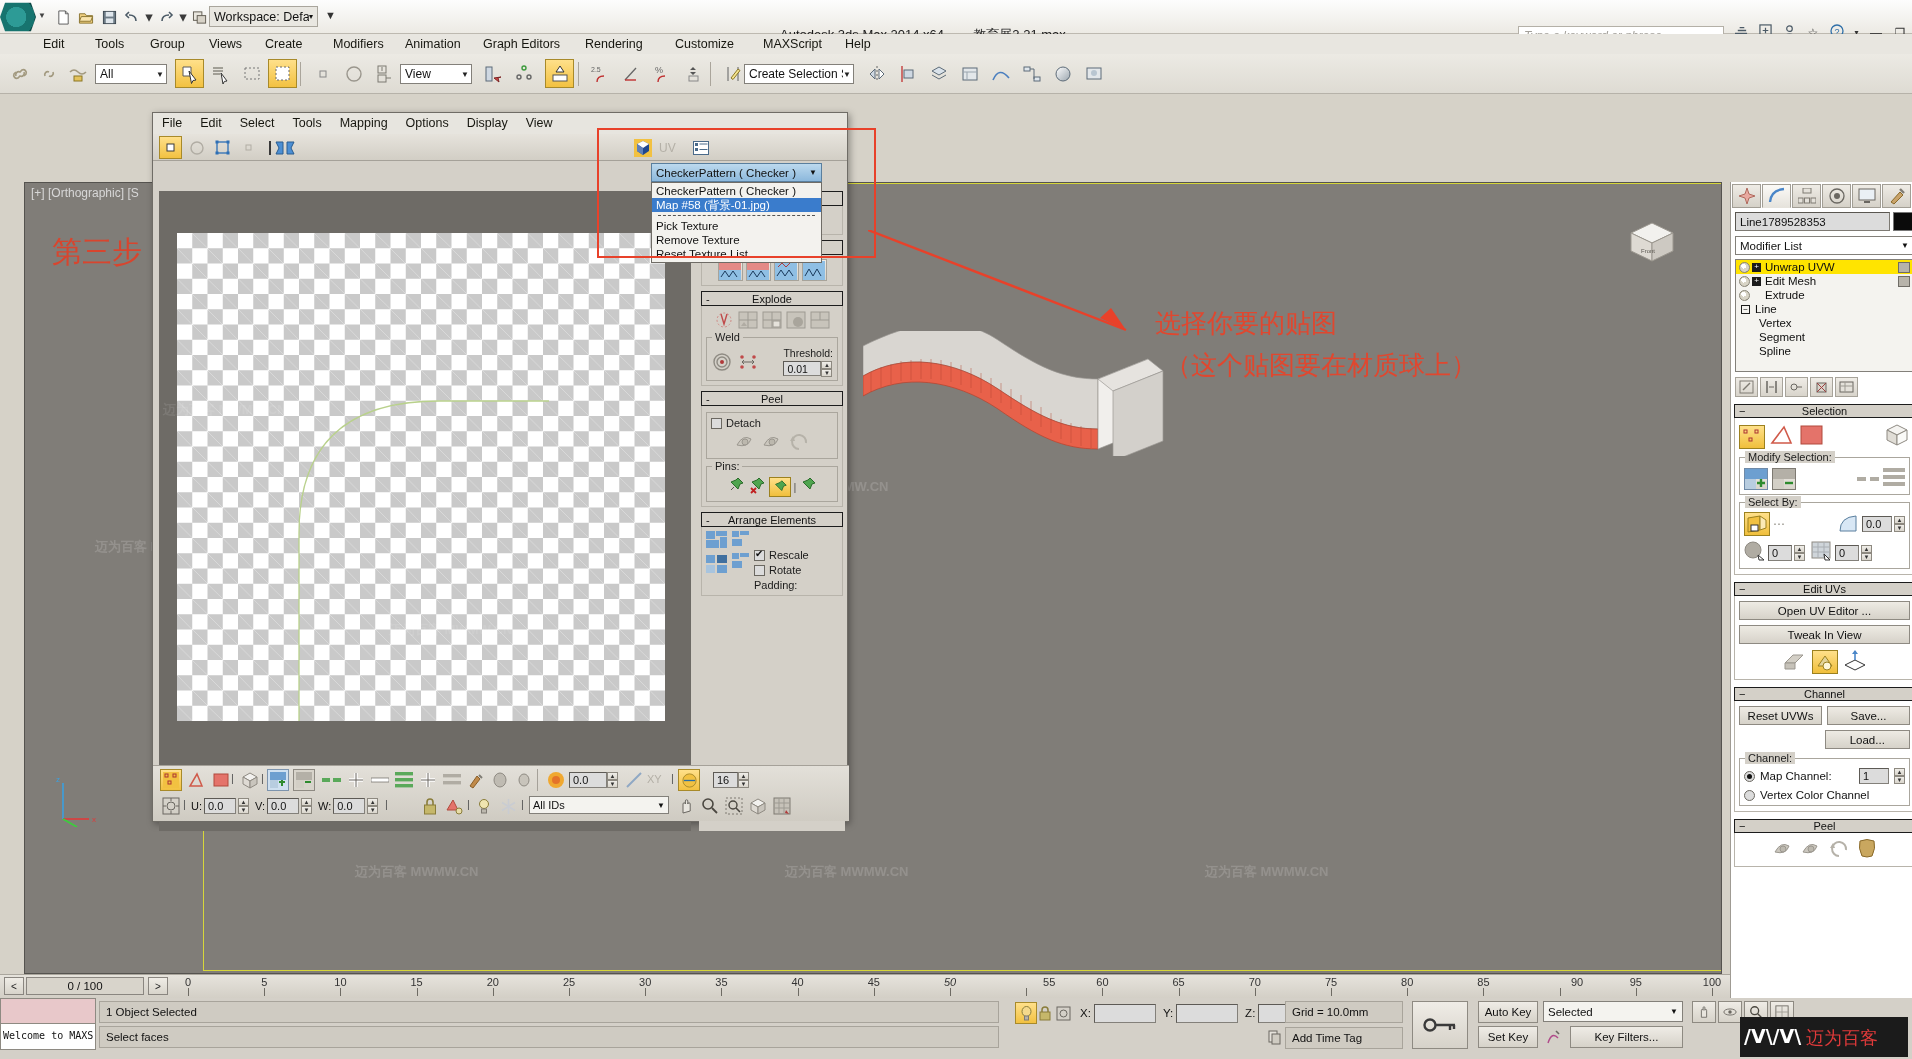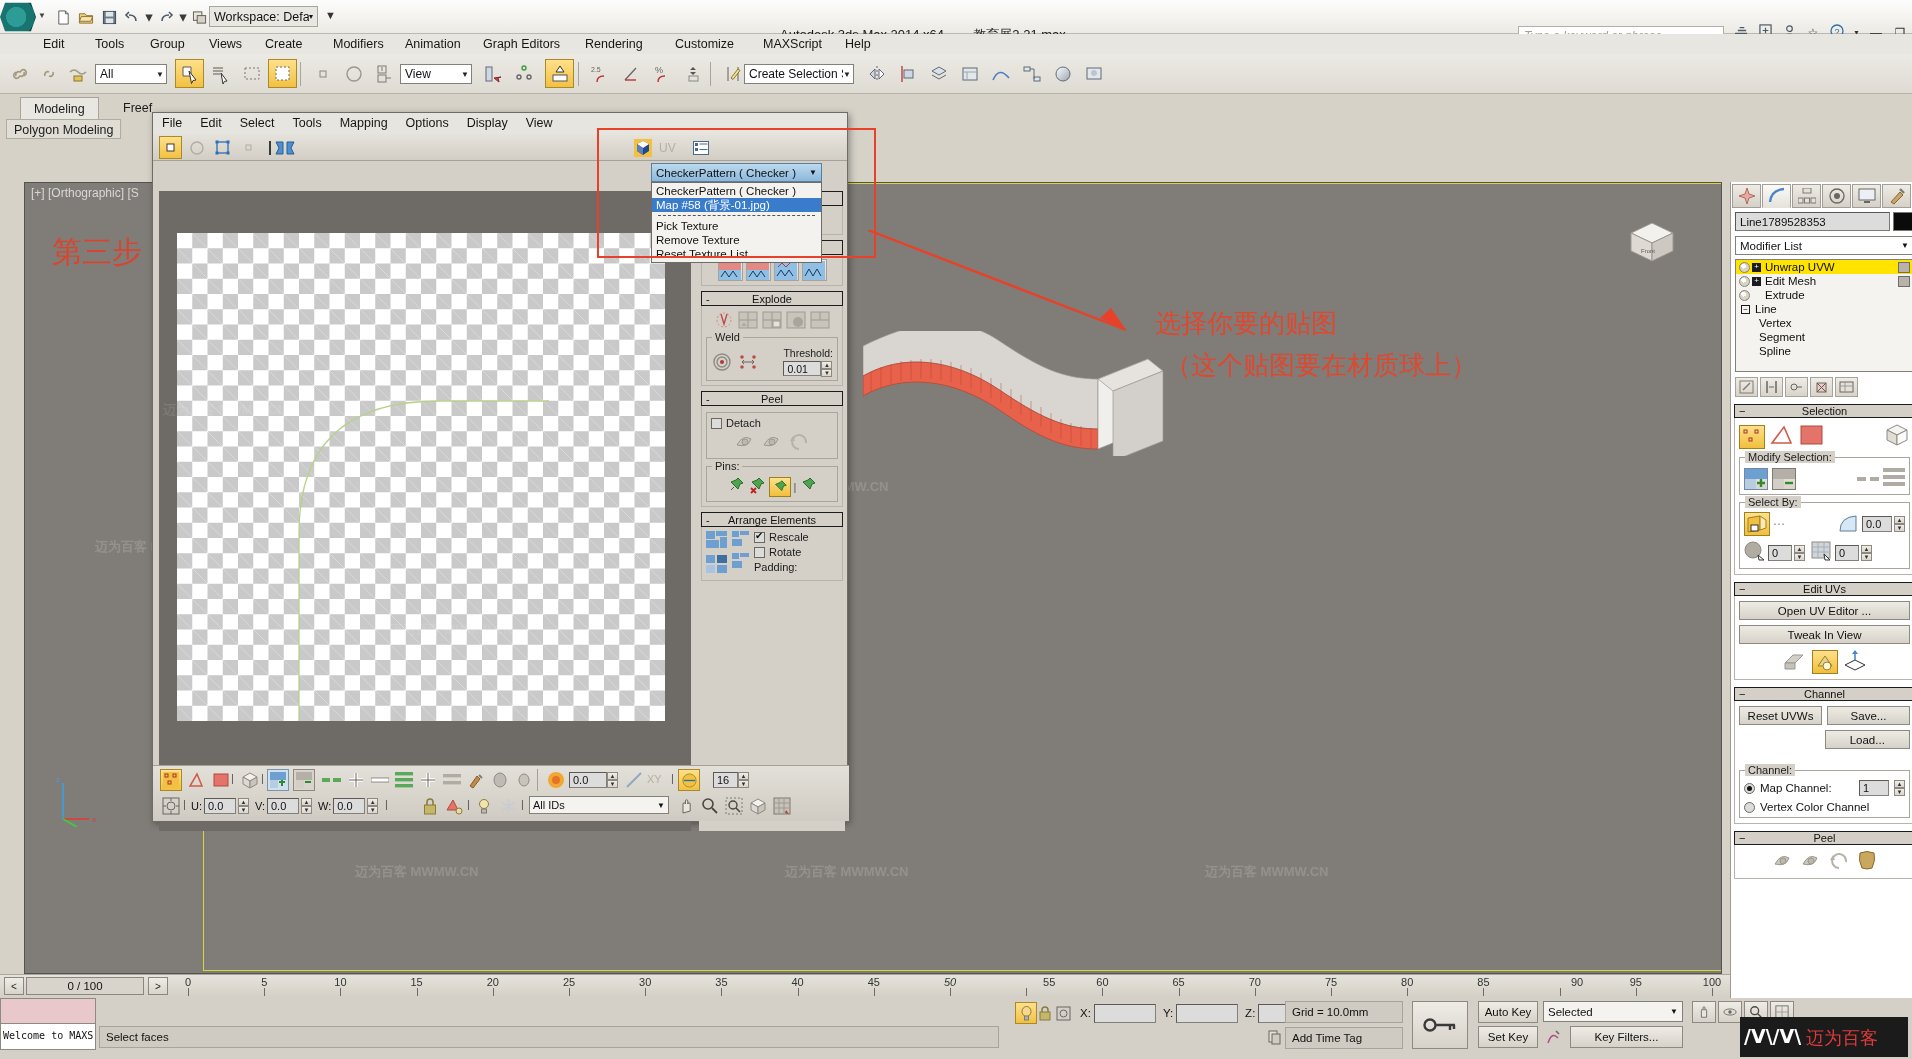--- a/index.html
+++ b/index.html
@@ -643,25 +643,20 @@
         </svg>
     </div>
     <div class="tbtn" style="left:1079px">
       <svg width="20" height="20" viewBox="0 0 20 20">
           <rect x="3" y="4" width="14" height="11" fill="#e3e7ea" stroke="#5d6b78"></rect>
           <circle cx="10" cy="9" r="3" fill="#b9c6d1"></circle>
         </svg>
     </div>
   </div>
 
-  <div id="ribbon" class="abs">
-    <div class="rtab sel" style="left:20px">Modeling</div>
-    <div class="rtab" style="left:110px">Freef</div>
-    <div id="polymodel" class="abs">Polygon Modeling</div>
-  </div>
 
   <div id="viewport" class="abs">
     <div id="vpYellowBox"></div>
     <div id="vplabel">[+] [Orthographic] [S</div>
 
     <div class="wm" style="left:70px;  top:355px;">迈为百客 MWMW.CN</div>
     <div class="wm" style="left:405px; top:535px;">迈为百客 MWMW.CN</div>
     <div class="wm" style="left:740px; top:295px;">迈为百客 MWMW.CN</div>
     <div class="wm" style="left:330px; top:680px;">迈为百客 MWMW.CN</div>
     <div class="wm" style="left:760px; top:680px;">迈为百客 MWMW.CN</div>
@@ -1045,21 +1040,21 @@
                 </svg>
             </span>
             <span>
               <svg width="18" height="16" viewBox="0 0 18 16">
                   <rect x="0" y="0" width="7" height="6" fill="#6d9fd0"></rect>
                   <rect x="8" y="0" width="9" height="4" fill="#6d9fd0"></rect>
                   <rect x="0" y="8" width="10" height="7" fill="#6d9fd0"></rect>
                 </svg>
             </span>
           </div>
-          <div style="flex:1;">
+          <div style="flex:1;margin-top:18px;">
             <div style="display:flex;align-items:center;gap:4px;">
               <span class="cbx ck"></span>
               <span style="font-size:11px;color:#1b1b1b;">Rescale</span>
             </div>
             <div style="display:flex;align-items:center;gap:4px;margin-top:3px;">
               <span class="cbx"></span>
               <span style="font-size:11px;color:#1b1b1b;">Rotate</span>
             </div>
             <div style="font-size:11px;color:#1b1b1b;margin-top:3px;">Padding:</div>
           </div>
@@ -1583,21 +1578,21 @@
         <span>Channel</span>
       </div>
       <div class="rbody2">
         <div style="display:flex;gap:5px;">
           <div class="pbtn" style="flex:1">Reset UVWs</div>
           <div class="pbtn" style="flex:1">Save...</div>
         </div>
         <div style="display:flex;justify-content:flex-end;">
           <div class="pbtn" style="width:50%">Load...</div>
         </div>
-        <div class="grp" style="margin-top:16px;">
+        <div class="grp" style="margin-top:4px;">
           <span class="gl">Channel:</span>
           <div style="display:flex;align-items:center;gap:5px;">
             <span class="radio on"></span>
             <span style="font-size:11.5px;color:#111">Map Channel:</span>
             <span class="field" style="width:30px;height:16px;font-size:11px;margin-left:auto">1</span>
             <span class="spin" style="height:16px">
                 <i>▲</i>
                 <i>▼</i>
               </span>
           </div>
@@ -1690,20 +1685,21 @@
         <div class="tick" style="left: 1536px;"></div>
         <div class="tlabel" style="left: 1536px;">100</div>
       </div>
   </div>
 
   <div id="statusarea" class="abs">
     <div id="maxlistener">
       <div id="mlTop"></div>
       <div id="mlBot">Welcome to MAXS</div>
     </div>
+    <div class="statusline" style="top:3px;width:900px;">1 Object Selected</div>
     <div class="statusline" style="top:28px;width:900px;">Select faces</div>
 
     <div id="coordarea">
       <span class="sbtn" style="width:22px;height:22px;background:linear-gradient(#ffe08a,#f2c141);border-color:#a88a2a">
         <svg width="13" height="15" viewBox="0 0 13 15">
             <ellipse cx="6.5" cy="5.5" rx="4.5" ry="5" fill="#f5d98c" stroke="#8a7d3a"></ellipse>
             <rect x="4.5" y="10" width="4" height="4" fill="#b6b2a9" stroke="#7e7a72"></rect>
           </svg>
       </span>
       <span style="width:16px;display:flex;justify-content:center">

